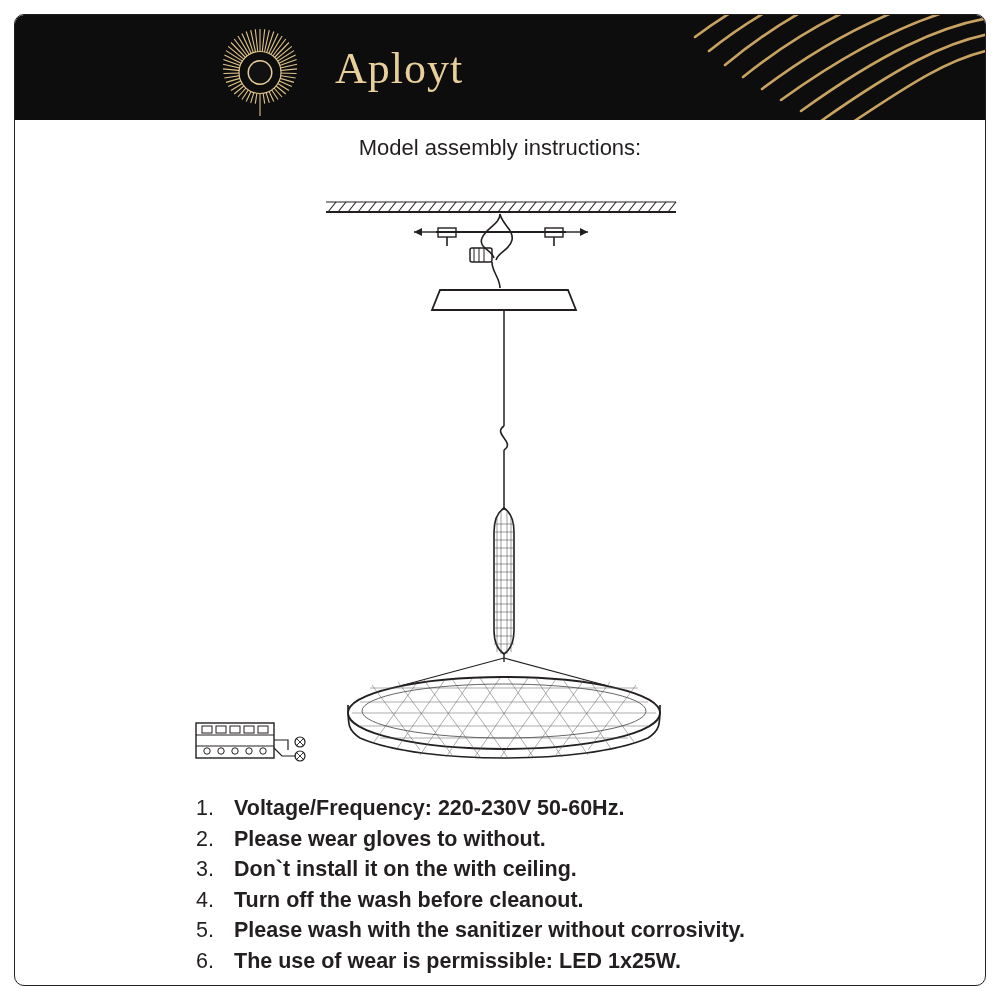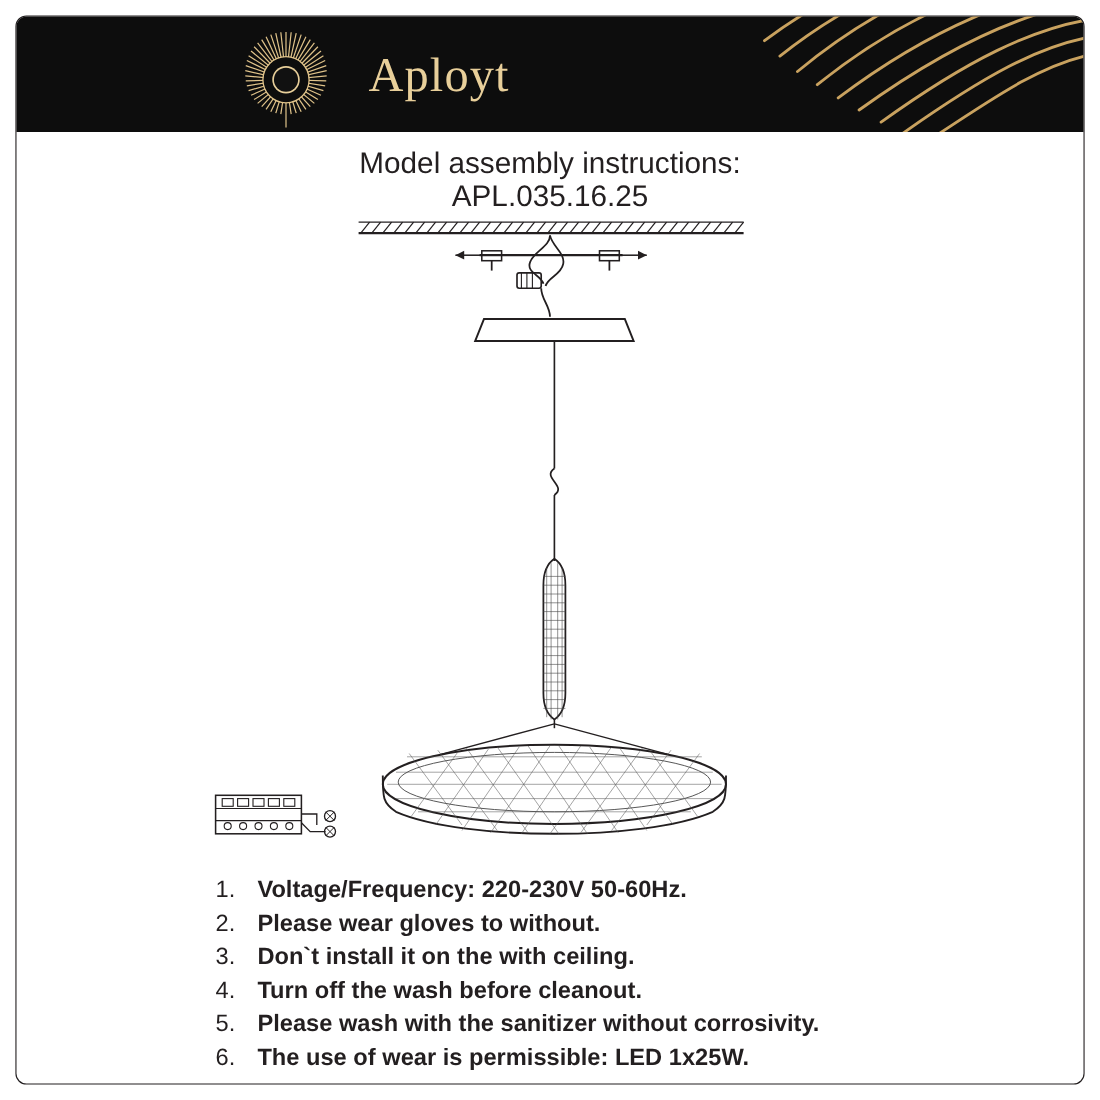--- a/index.html
+++ b/index.html
@@ -66,21 +66,21 @@
   }
 
   
   .model-block {
     position: absolute;
     left: 0;
     top: 133px;
     width: 1000px;
     text-align: center;
     color: #231f20;
-    font-size: 27px;
+    font-size: 22px;
     line-height: 30px;
     font-family: "Liberation Sans", sans-serif;
   }
 
   
   .drawing {
     position: absolute;
     left: 0;
     top: 190px;
     width: 1000px;
@@ -193,21 +193,20 @@
         <path d="M330 88 C280 96 230 124 156 176"></path>
         <path d="M330 104 C286 112 246 138 176 185"></path>
         <path d="M322 0 C248 2 140 30 44 106"></path>
         <path d="M306 -2 C240 -2 128 18 30 92"></path>
       </g>
     </svg>
   </div>
 
   <div class="model-block">
     <div>Model assembly instructions:</div>
-    <div>APL.035.16.25</div>
   </div>
 
   <div class="drawing">
     <svg width="1000" height="580" viewBox="0 0 1000 580">
       <g stroke="#231f20" fill="none" stroke-width="1.6">
 
         <g>
           <line x1="326" y1="22" x2="676" y2="22" stroke-width="2"></line>
           <line x1="326" y1="12" x2="676" y2="12" stroke-width="1.2"></line>
           <g stroke-width="1.1">

